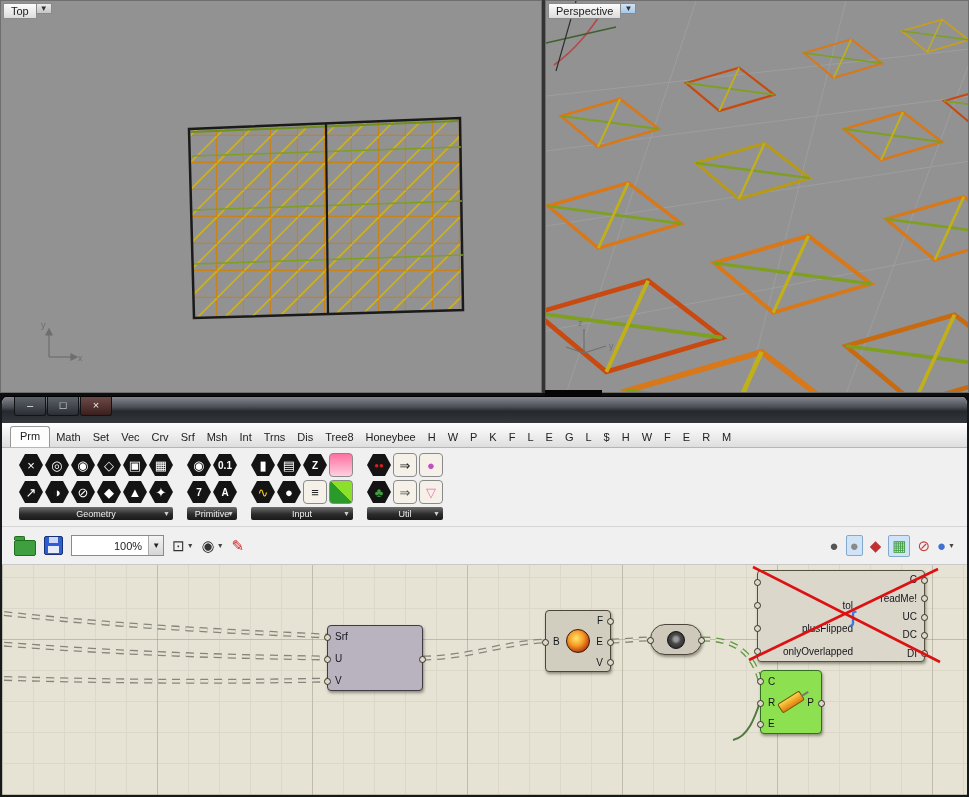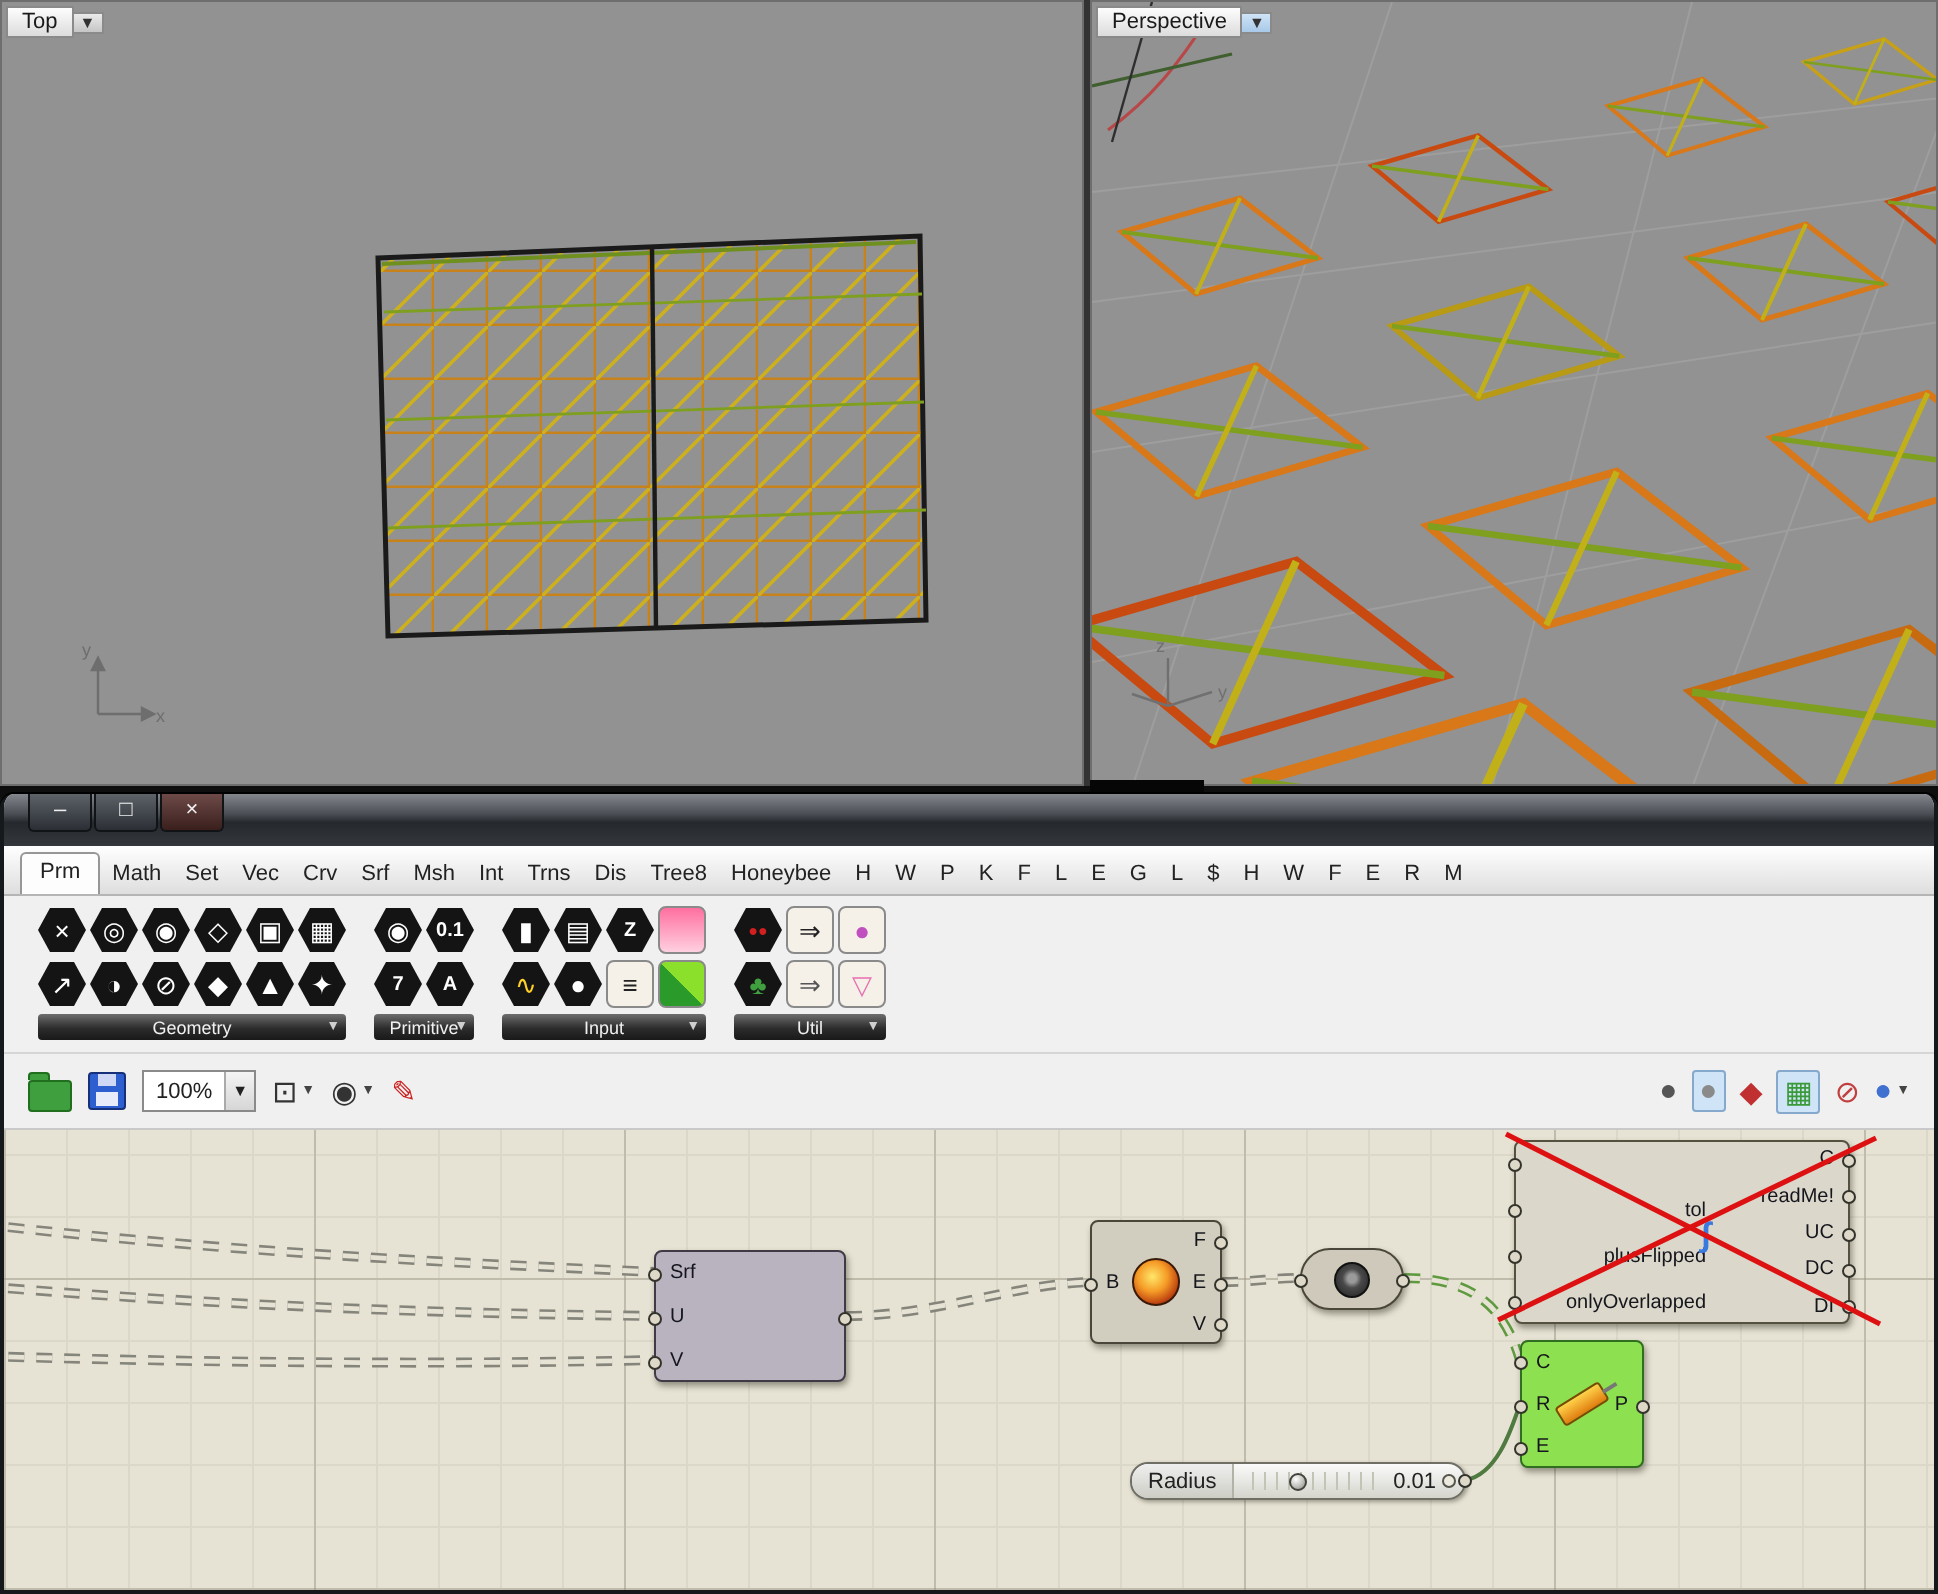--- a/index.html
+++ b/index.html
@@ -3,21 +3,21 @@
 <meta charset="utf-8">
 <style>
   html,body{margin:0;padding:0;background:#222;}
   .stage{position:relative;width:969px;height:797px;overflow:hidden;font-family:"Liberation Sans",sans-serif;background:#141414;-webkit-user-select:none;user-select:none;}
   
   .vp{position:absolute;top:0;height:393px;background:#929292;overflow:hidden;border:1px solid #6e6e6e;box-sizing:border-box;}
   .vp-top{left:0;width:542px;}
   .vp-persp{left:545px;width:424px;}
   .vp-divider{position:absolute;left:542px;top:0;width:3px;height:393px;background:#333;}
   .vp svg{position:absolute;left:0;top:0;}
-  .vp-label{position:absolute;top:2px;left:2px;display:flex;align-items:center;font-size:11px;color:#1a1a1a;z-index:5;}
+  .vp-label{position:absolute;top:2px;left:2px;display:flex;align-items:flex-start;font-size:11px;color:#1a1a1a;z-index:5;}
   .vp-label .txt{background:linear-gradient(#fdfdfd,#dcdcdc);border:1px solid #8a8a8a;padding:1px 7px;}
   .vp-label .arr{background:linear-gradient(#eaeaea,#c6c6c6);border:1px solid #8a8a8a;border-left:none;padding:0 3px;font-size:8px;display:flex;align-items:center;color:#333;}
   .vp-label .arr.hl{background:linear-gradient(#cfe3f6,#a8c9e8);}
   .dark-strip{position:absolute;left:0;top:393px;width:969px;height:6px;background:#0e0e0e;}
   .black-tab{position:absolute;left:545px;top:390px;width:57px;height:14px;background:#060606;}
   
   .gh{position:absolute;left:0;top:397px;width:969px;height:400px;display:flex;flex-direction:column;border-radius:7px 7px 0 0;overflow:hidden;background:#ececec;box-sizing:border-box;border:2px solid #16191c;border-top:none;box-shadow:0 -1px 0 #000;}
   .titlebar{height:26px;flex:0 0 auto;background:linear-gradient(#83878d 0%,#4b4f55 38%,#25282d 55%,#34383d 100%);display:flex;align-items:flex-start;color:#fff;font-size:12px;padding:0 6px 0 12px;}
   .title{flex:1;margin-top:5px;text-shadow:0 1px 2px #000;}
   .winbtns{display:flex;gap:1px;}
@@ -37,21 +37,21 @@
   .ticon.txt{font-size:10px;font-weight:bold;}
   .tlabel{height:13px;margin:1px 1px 0;background:linear-gradient(#6e6e6e,#2c2c2c 55%,#191919);color:#f0f0f0;font-size:9px;display:flex;align-items:center;justify-content:center;position:relative;border-radius:2px;}
   .tlabel .arr{position:absolute;right:3px;font-size:7px;color:#cfcfcf;}
   .ctoolbar{height:38px;flex:0 0 auto;background:#f0f0f0;display:flex;align-items:center;gap:8px;padding:0 12px;border-bottom:1px solid #c9c9c9;box-sizing:border-box;}
   .folder{width:20px;height:14px;background:#3f9f3f;border:1px solid #1f6f1f;border-radius:2px;position:relative;margin-top:4px;}
   .folder::before{content:"";position:absolute;left:-1px;top:-5px;width:9px;height:3px;background:#3f9f3f;border:1px solid #1f6f1f;border-bottom:none;border-radius:2px 2px 0 0;}
   .floppy{width:17px;height:17px;background:#2e5fd0;border:1px solid #16307a;border-radius:2px;position:relative;}
   .floppy::before{content:"";position:absolute;left:4px;top:0;width:9px;height:6px;background:#cfd8f5;}
   .floppy::after{content:"";position:absolute;left:3px;bottom:1px;width:11px;height:7px;background:#e8ecfa;}
   .zoombox{display:flex;align-items:center;border:1px solid #8a8a8a;background:#fff;height:19px;font-size:11px;color:#222;}
-  .zoombox .zv{padding:0 6px;}
+  .zoombox .zv{padding:0 6px;margin-left:36px;}
   .zoombox .za{border-left:1px solid #aaa;padding:0 3px;font-size:8px;background:linear-gradient(#f4f4f4,#d6d6d6);height:100%;display:flex;align-items:center;}
   .cticon{display:flex;align-items:center;gap:2px;font-size:15px;color:#333;}
   .cticon .dd{font-size:7px;color:#444;}
   .pressed{background:#cfe4f7;border:1px solid #84a9cc;border-radius:2px;padding:1px 3px;}
   .ct-right{margin-left:auto;display:flex;align-items:center;gap:7px;}
   
   .canvas{position:relative;flex:1;background-color:#e7e3d4;overflow:hidden;
     background-image:
       repeating-linear-gradient(0deg,rgba(120,115,95,.28) 0 1px,transparent 1px 155px),
       repeating-linear-gradient(90deg,rgba(120,115,95,.28) 0 1px,transparent 1px 155px),
@@ -437,29 +437,20 @@
             <div class="nub" style="left: -4px; top: 28.5px;"></div>
             <div class="plabel" style="top: 26px; left: 7px;">R</div>
             <div class="nub" style="left: -4px; top: 49.8333px;"></div>
             <div class="plabel" style="top: 47.3333px; left: 7px;">E</div>
             <div class="nub" style="right: -4px; top: 28.5px;"></div>
             <div class="plabel" style="top: 26px; right: 7px; text-align: right;">P</div>
             <div class="ic ic-syringe" style="left: 50%; top: 50%; transform: translate(-50%, -50%) rotate(-32deg);"></div>
           </div>
         </div>
 
-      <div class="slider">
-        <span class="sname">Radius</span>
-        <span class="strack">
-          <span class="sknob"></span>
-        </span>
-        <span class="sval">0.01</span>
-        <span class="sgrip"></span>
-        <span class="nub"></span>
-      </div>
 
       <svg id="cross" viewBox="0 0 965 205">
           <path d="M751,2 L938,97" fill="none" stroke="#dd1111" stroke-width="2.6"></path>
           <path d="M936,4 L747,95" fill="none" stroke="#dd1111" stroke-width="2.6"></path>
         </svg>
     </div>
   </div>
 </div>
 
 </body></html>

